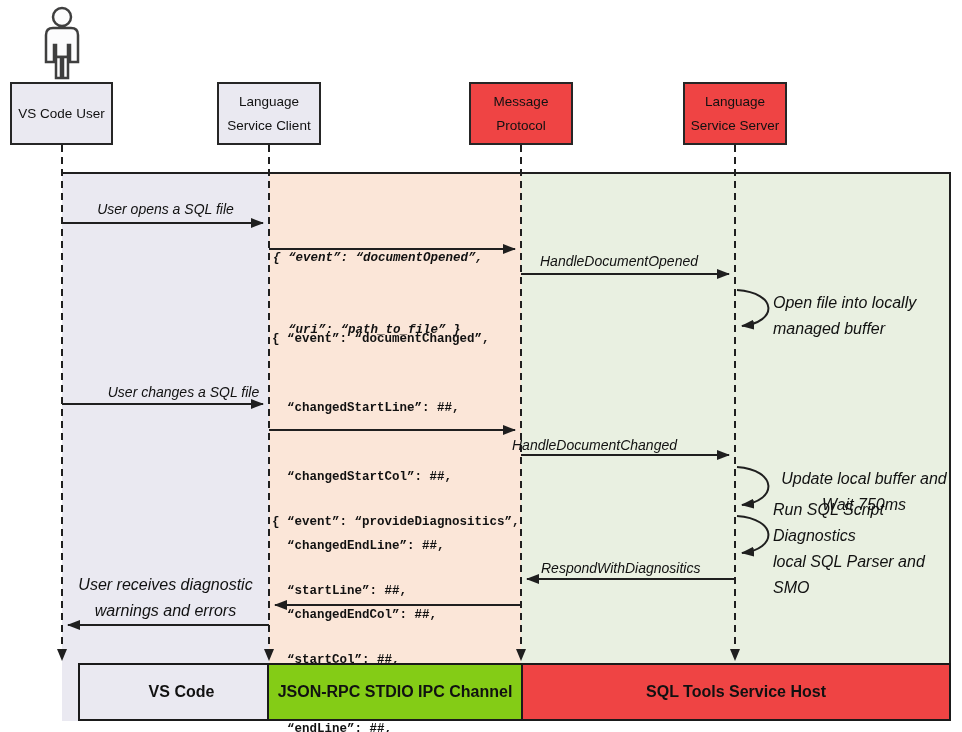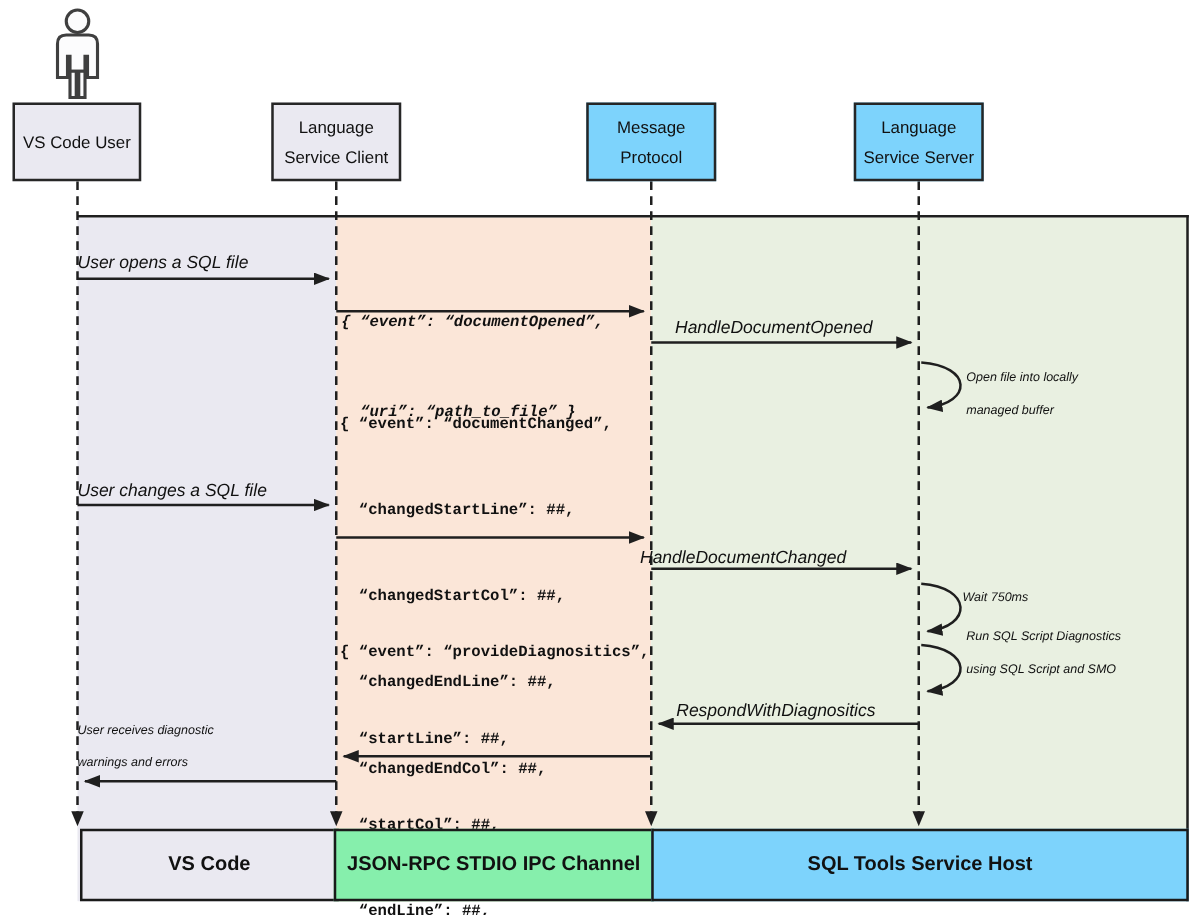--- a/index.html
+++ b/index.html
@@ -10,30 +10,30 @@
   .col-lavender{left:62px;width:207px;background:#EAE9F1;}
   .col-peach{left:269px;width:252px;background:#FBE6D8;}
   .col-green{left:521px;width:430px;background:#E9F0E1;}
   .region-topline{position:absolute;left:62px;top:172px;width:889px;height:2px;background:#1f1f1f;}
   .region-rightline{position:absolute;left:949px;top:172px;width:2px;height:549px;background:#1f1f1f;}
   
   .actor-box{position:absolute;top:82px;height:63px;border:2px solid #262626;box-sizing:border-box;
              display:flex;flex-direction:column;justify-content:center;align-items:center;
              font-size:13.5px;line-height:24px;text-align:center;}
   .fill-lavender{background:#EAE9F1;}
-  .fill-peach{background:#86efac;}
-  .fill-green{background:#7dd3fc;}
+  .fill-peach{background:#84cc16;}
+  .fill-green{background:#ef4444;}
   
   .footer-box{position:absolute;top:663px;height:58px;border:2px solid #1a1a1a;box-sizing:border-box;
               display:flex;justify-content:center;align-items:center;
               font-size:16px;font-weight:bold;}
   
   .hand{position:absolute;font-style:italic;font-size:14px;line-height:18px;white-space:nowrap;}
-  .hand2{position:absolute;font-style:italic;font-size:10px;line-height:26px;}
-  .ctr{}
+  .hand2{position:absolute;font-style:italic;font-size:16px;line-height:26px;}
+  .ctr{text-align:center;}
   
   .mono{position:absolute;font-family:"Liberation Mono","DejaVu Sans Mono",monospace;
         font-weight:700;font-size:12.5px;line-height:23px;white-space:pre;color:#111;}
   .mono-1{line-height:24px;font-style:italic;}
   svg{position:absolute;left:0;top:0;}
   .layer-lines{z-index:3;}
   .layer-text{z-index:4;}
   .layer-cols{z-index:1;}
   .layer-frame{z-index:2;}
   .layer-boxes{z-index:5;}
@@ -119,25 +119,26 @@
   </div>
   <div class="hand layer-text" style="left:540px;top:252px;">HandleDocumentOpened</div>
   <div class="hand layer-text" style="left:512px;top:436px;">HandleDocumentChanged</div>
   <div class="hand layer-text" style="left:541px;top:559px;">RespondWithDiagnositics</div>
 
   <div class="hand2 layer-text" style="left:773px;top:290px;">
     <div>Open file into locally</div>
     <div>managed buffer</div>
   </div>
   <div class="hand2 ctr layer-text" style="left:770px;width:188px;top:466px;">
+    <div>Update local buffer and</div>
     <div>Wait 750ms</div>
   </div>
   <div class="hand2 layer-text" style="left:773px;top:497px;">
     <div>Run SQL Script Diagnostics</div>
-    <div>using SQL Script and SMO</div>
+    <div>local SQL Parser and SMO</div>
   </div>
 
   <div class="mono mono-1 layer-text" style="left:273px;top:198px;">
     <div>{ “event”: “documentOpened”,</div>
     <div>  “uri”: “path_to_file” }</div>
   </div>
   <div class="mono layer-text" style="left:272px;top:282px;">
     <div>{ “event”: “documentChanged”,</div>
     <div>  “changedStartLine”: ##,</div>
     <div>  “changedStartCol”: ##,</div>
@@ -147,21 +148,21 @@
   </div>
   <div class="mono layer-text" style="left:272px;top:465px;">
     <div>{ “event”: “provideDiagnositics”,</div>
     <div>  “startLine”: ##,</div>
     <div>  “startCol”: ##,</div>
     <div>  “endLine”: ##,</div>
     
     
   </div>
 
-  <div class="footer-box fill-lavender layer-boxes" style="left:64px;width:207px;">
+  <div class="footer-box fill-lavender layer-boxes" style="left:78px;width:207px;">
     <span>VS Code</span>
   </div>
   <div class="footer-box fill-peach layer-boxes" style="left:267px;width:256px;">
     <span>JSON-RPC STDIO IPC Channel</span>
   </div>
   <div class="footer-box fill-green layer-boxes" style="left:521px;width:430px;">
     <span>SQL Tools Service Host</span>
   </div>
 
 </div>

